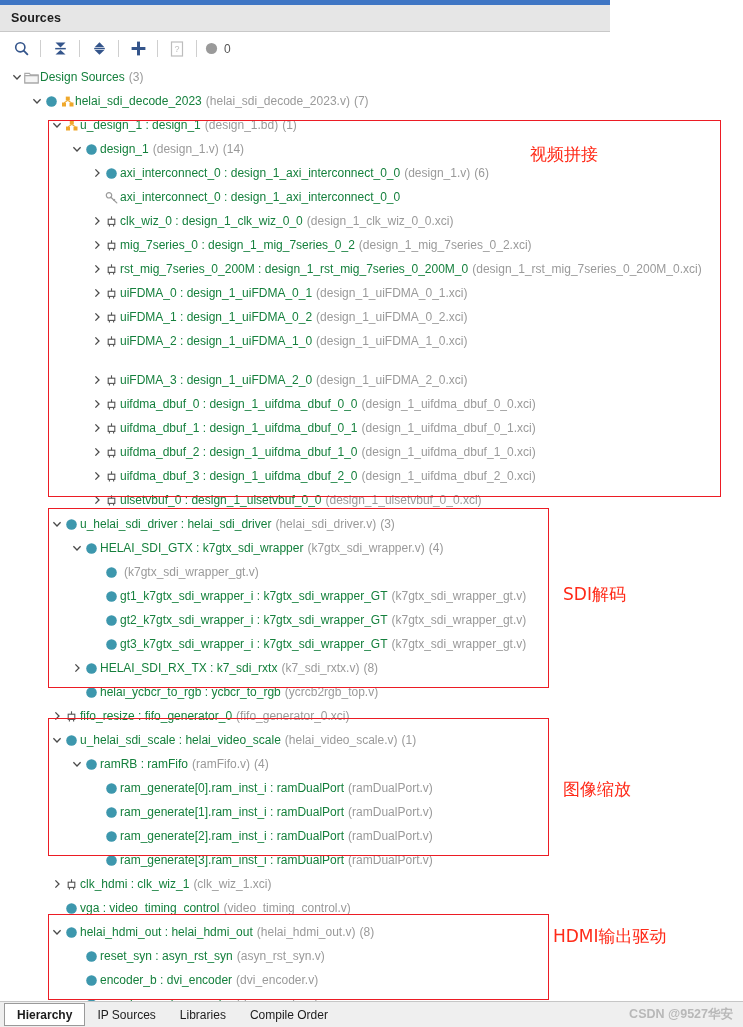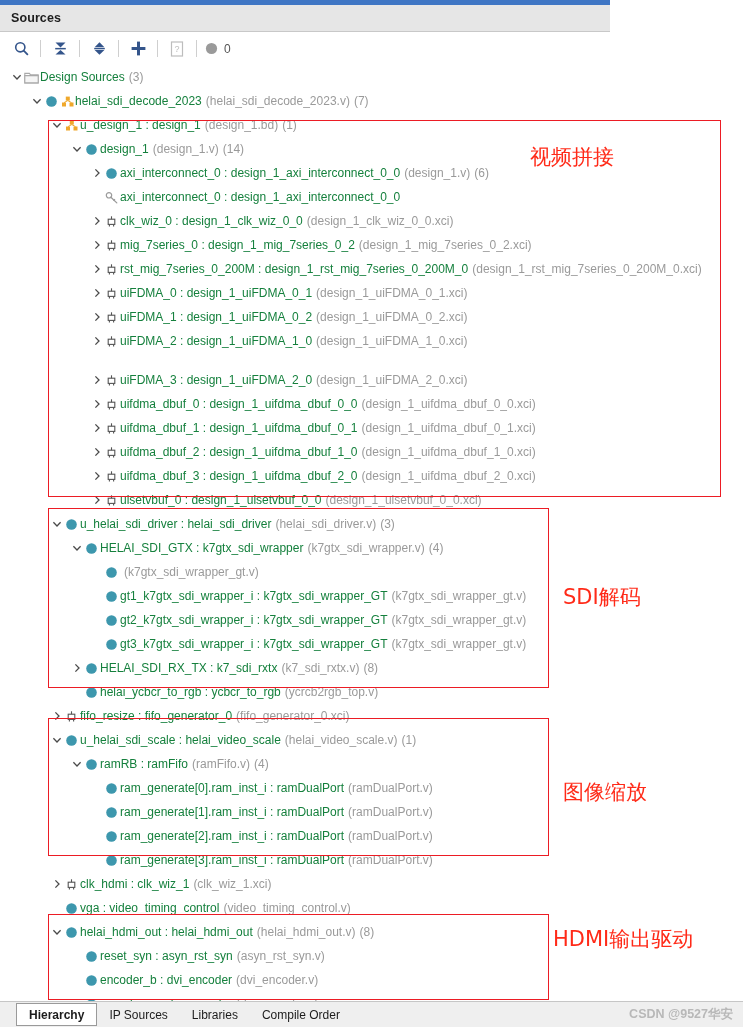--- a/index.html
+++ b/index.html
@@ -57,38 +57,38 @@
   .lbl{font-weight:normal;color:#15803d;}
   .dim{color:#9a9a9a;font-weight:normal;margin-left:4px;}
   .cnt{color:#9a9a9a;font-weight:normal;margin-left:4px;}
 
   
   .annbox{
     position:absolute;border:1.4px solid #ec1c24;
     pointer-events:none;box-sizing:border-box;
   }
   .annlabel{
-    position:absolute;color:#ff2a18;font-size:21px;
+    position:absolute;color:#ff2a18;font-size:17px;
     font-family:"DejaVu Sans","Liberation Sans",sans-serif;
     white-space:nowrap;
   }
 
   
   .tabbar{
     position:absolute;left:0;bottom:0;width:743px;height:26px;
     background:#efefef;border-top:1px solid #c6c6c6;
     display:flex;align-items:center;box-sizing:border-box;
   }
   .tab{
     font-size:12px;color:#1c1c1c;padding:0 12px;height:20px;
     display:flex;align-items:center;cursor:pointer;
   }
   .tab.active{
     font-weight:bold;background:#ffffff;border:1px solid #9a9a9a;
-    margin-left:16px;height:21px;
+    margin-left:4px;height:21px;
   }
   .watermark{
     position:absolute;right:10px;top:4px;color:#b8b8b8;font-size:12.5px;font-weight:bold;
   }
 </style>
 </head>
 <body>
 
 <div id="app">
 

